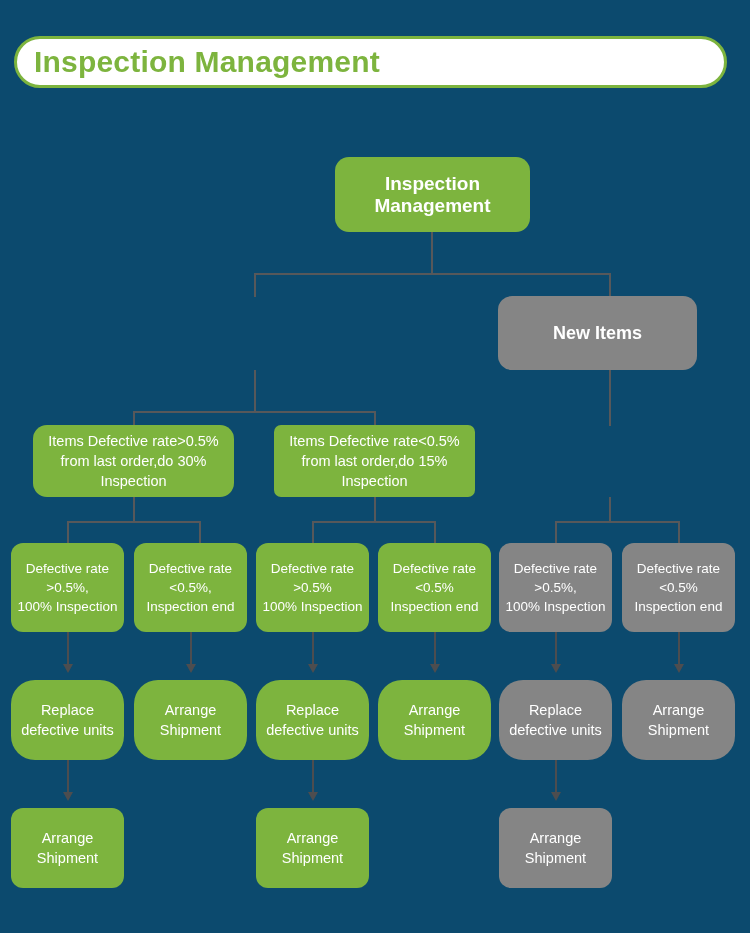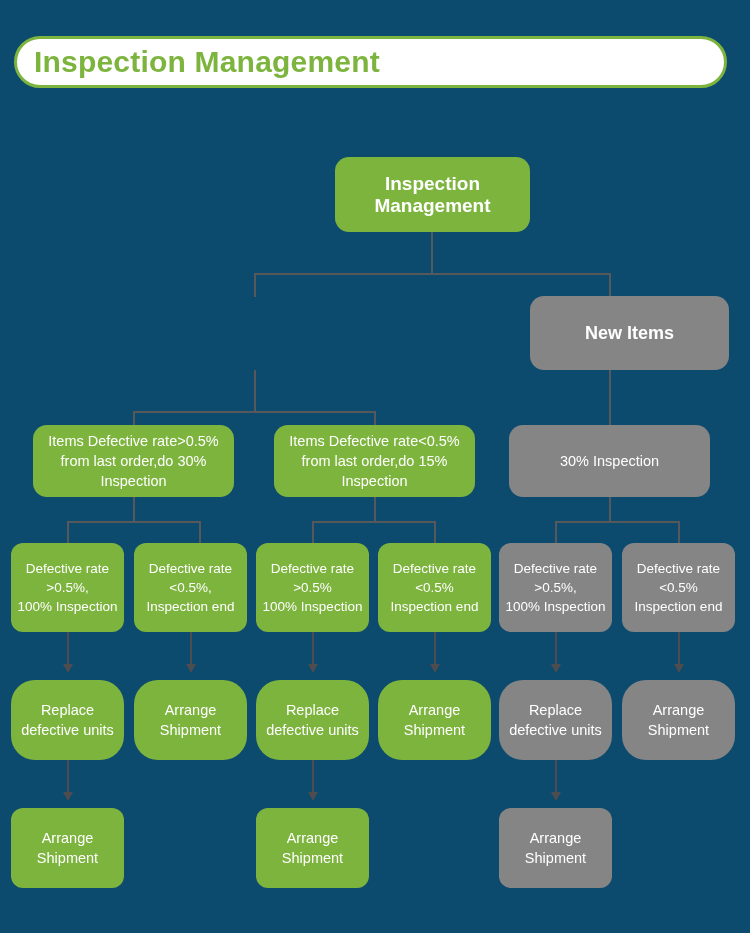--- a/index.html
+++ b/index.html
@@ -185,37 +185,34 @@
   <div class="arrow-line" style="left:312px; top:760px; height:36px;"></div>
   <div class="arrow-head" style="left:308px; top:792px;"></div>
   <div class="arrow-line" style="left:555px; top:760px; height:36px;"></div>
   <div class="arrow-head" style="left:551px; top:792px;"></div>
 
   <div class="node green lvl-root" style="left:335px; top:157px; width:195px; height:75px;">
     <span class="node-label">Inspection
 Management</span>
   </div>
 
-  <div class="node gray lvl-2" style="left:530px; top:296px; width:199px; height:74px;">
+  <div class="node gray lvl-2" style="left:498px; top:296px; width:199px; height:74px;">
     <span class="node-label">New Items</span>
   </div>
 
   <div class="node green lvl-3" style="left:33px; top:425px; width:201px; height:72px;">
     <span class="node-label">Items Defective rate&gt;0.5%
 from last order,do 30%
 Inspection</span>
   </div>
-  <div class="node green lvl-3" style="left:274px; top:425px; width:201px; height:72px;">
+  <div class="node green lvl-3" style="left:274px; top:425px; width:201px; height:72px;border-radius:7px;">
     <span class="node-label">Items Defective rate&lt;0.5%
 from last order,do 15%
 Inspection</span>
   </div>
-  <div class="node gray lvl-3" style="left:509px; top:425px; width:201px; height:72px;">
-    <span class="node-label">30% Inspection</span>
-  </div>
 
   <div class="node green lvl-4" style="left:11px; top:543px; width:113px; height:89px;">
     <span class="node-label">Defective rate
 &gt;0.5%,
 100% Inspection</span>
   </div>
   <div class="node green lvl-4" style="left:134px; top:543px; width:113px; height:89px;">
     <span class="node-label">Defective rate
 &lt;0.5%,
 Inspection end</span>

